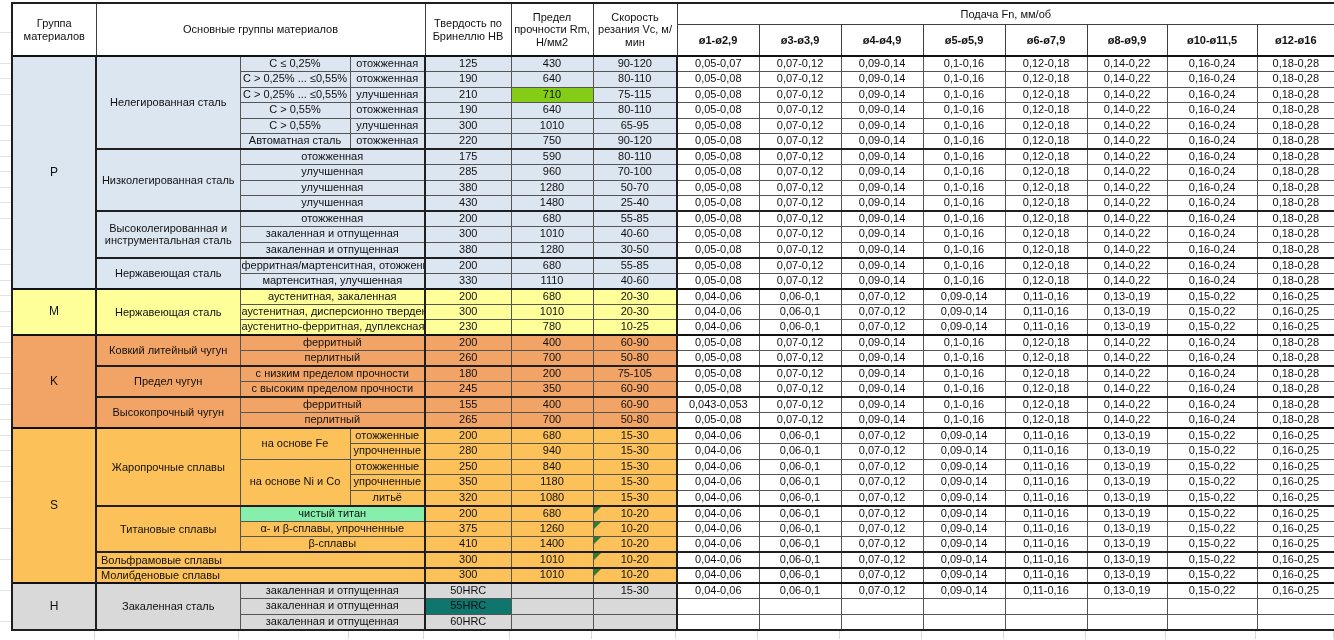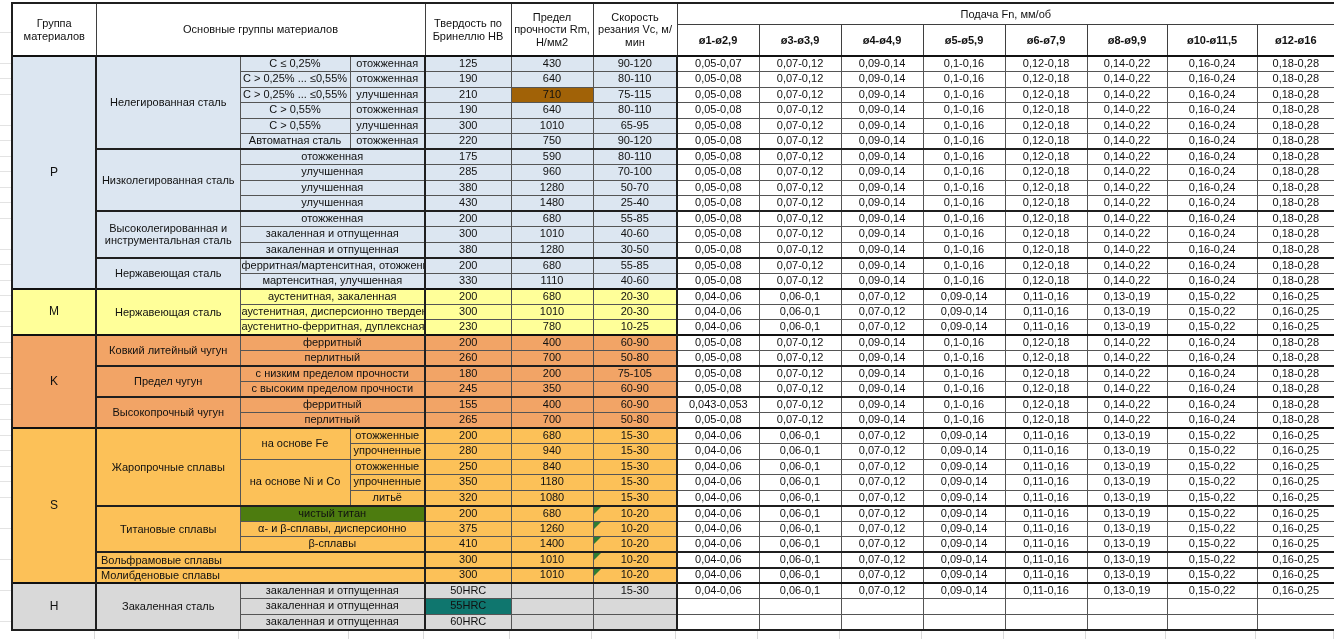--- a/index.html
+++ b/index.html
@@ -119,21 +119,21 @@
         <td class="c-feed">0,1-0,16</td>
         <td class="c-feed">0,12-0,18</td>
         <td class="c-feed">0,14-0,22</td>
         <td class="c-feed">0,16-0,24</td>
         <td class="c-feed">0,18-0,28</td>
       </tr>
       <tr>
         <td class="c-sub" style="background: rgb(220, 230, 241);">C &gt; 0,25% ... ≤0,55%</td>
         <td class="c-var" style="background: rgb(220, 230, 241);">улучшенная</td>
         <td class="c-hb" style="background: rgb(220, 230, 241);">210</td>
-        <td class="c-num" style="background: #a16207; margin-top: 8px;">710</td>
+        <td class="c-num" style="background: #84cc16; margin-top: 8px;">710</td>
         <td class="c-vc" style="background: rgb(220, 230, 241);">75-115</td>
         <td class="c-feed">0,05-0,08</td>
         <td class="c-feed">0,07-0,12</td>
         <td class="c-feed">0,09-0,14</td>
         <td class="c-feed">0,1-0,16</td>
         <td class="c-feed">0,12-0,18</td>
         <td class="c-feed">0,14-0,22</td>
         <td class="c-feed">0,16-0,24</td>
         <td class="c-feed">0,18-0,28</td>
       </tr>
@@ -512,35 +512,35 @@
         <td class="c-feed">0,06-0,1</td>
         <td class="c-feed">0,07-0,12</td>
         <td class="c-feed">0,09-0,14</td>
         <td class="c-feed">0,11-0,16</td>
         <td class="c-feed">0,13-0,19</td>
         <td class="c-feed">0,15-0,22</td>
         <td class="c-feed">0,16-0,25</td>
       </tr>
       <tr class="fam-start">
         <td class="c-family" rowspan="3" style="background: rgb(252, 193, 88);">Титановые сплавы</td>
-        <td class="c-var" colspan="2" style="background: #4d7c0f;">чистый титан</td>
+        <td class="c-var" colspan="2" style="background: #86efac;">чистый титан</td>
         <td class="c-hb" style="background: rgb(252, 193, 88);">200</td>
         <td class="c-num" style="background: rgb(252, 193, 88);">680</td>
         <td class="c-vc" style="background: rgb(252, 193, 88);">10-20<span class="corner"></span></td>
         <td class="c-feed">0,04-0,06</td>
         <td class="c-feed">0,06-0,1</td>
         <td class="c-feed">0,07-0,12</td>
         <td class="c-feed">0,09-0,14</td>
         <td class="c-feed">0,11-0,16</td>
         <td class="c-feed">0,13-0,19</td>
         <td class="c-feed">0,15-0,22</td>
         <td class="c-feed">0,16-0,25</td>
       </tr>
       <tr>
-        <td class="c-var" colspan="2" style="background: rgb(252, 193, 88);">α- и β-сплавы, дисперсионно</td>
+        <td class="c-var" colspan="2" style="background: rgb(252, 193, 88);">α- и β-сплавы, упрочненные</td>
         <td class="c-hb" style="background: rgb(252, 193, 88);">375</td>
         <td class="c-num" style="background: rgb(252, 193, 88);">1260</td>
         <td class="c-vc" style="background: rgb(252, 193, 88);">10-20<span class="corner"></span></td>
         <td class="c-feed">0,04-0,06</td>
         <td class="c-feed">0,06-0,1</td>
         <td class="c-feed">0,07-0,12</td>
         <td class="c-feed">0,09-0,14</td>
         <td class="c-feed">0,11-0,16</td>
         <td class="c-feed">0,13-0,19</td>
         <td class="c-feed">0,15-0,22</td>

